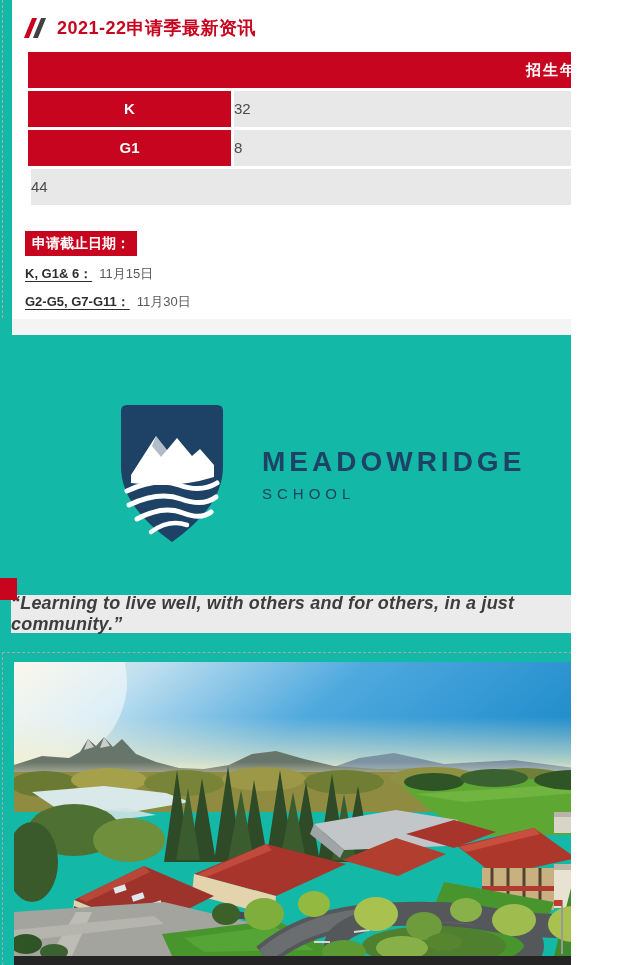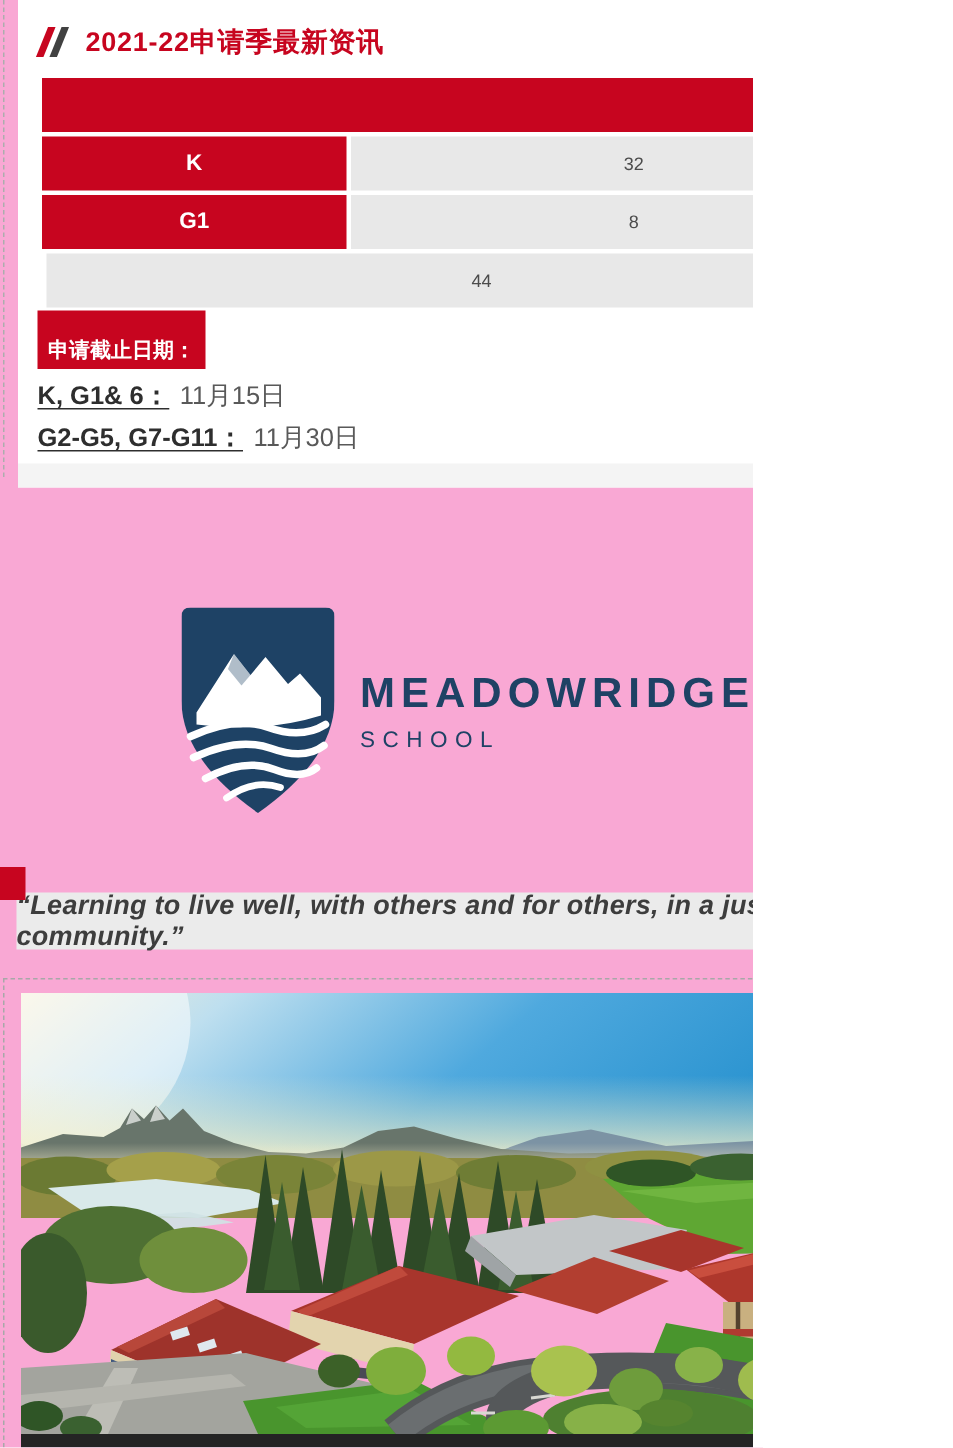--- a/index.html
+++ b/index.html
@@ -1,50 +1,50 @@
 <!DOCTYPE html>
 <html><head>
 <meta charset="utf-8">
 <style>
   * { margin:0; padding:0; box-sizing:border-box; }
   html,body { background:#ffffff; }
   body { font-family:"Liberation Sans","DejaVu Sans",sans-serif; }
-  .page { position:relative; width:502px; height:965px; background:#f9a8d4; overflow:hidden; }
+  .page { position:relative; width:571px; height:965px; background:#14b8a6; overflow:hidden; }
 
   
   .sec1 { position:absolute; left:2px; top:0; width:630px; height:318px;
           border-left:1px dashed #adadad; border-right:1px dashed #adadad; }
   .sec1-card { position:absolute; left:9px; top:0; width:611px; background:#fff; }
   .title-row { display:flex; align-items:center; margin:16px 0 0 16px; }
   .slashes { display:inline-flex; margin-right:11px; }
   .slashes i { display:inline-block; width:5px; height:20px; transform:skewX(-22deg); margin-right:4px; }
   .slashes .s1 { background:#c7051f; }
   .slashes .s2 { background:#414141; }
   .sec-title { color:#c7051f; font-size:18px; font-weight:bold; letter-spacing:0.5px; }
 
   .quota-table { margin:12px 0 0 16px; width:583px; }
   .t-head { height:36px; line-height:36px; background:#c7051f; color:#fff;
             font-size:15px; font-weight:bold; text-align:right; letter-spacing:2px; }
   .t-row { display:flex; margin-top:3px; height:36px; }
   .t-grade { width:203px; background:#c7051f; color:#fff; font-size:15px; font-weight:bold;
              text-align:center; line-height:36px; }
-  .t-quota { flex:1; margin-left:3px; background:#e8e8e8; color:#4c4c4c; font-size:12px;
-             text-align:center; line-height:36px; }
-
-  .deadline-chip { display:inline-block; margin:2px 0 0 13px; padding:18px 7px 3px 7px;
+  .t-quota { flex:1; margin-left:3px; background:#e8e8e8; color:#4c4c4c; font-size:15px;
+             text-align:left; line-height:36px; }
+
+  .deadline-chip { display:inline-block; margin:26px 0 0 13px; padding:4px 7px 3px 7px;
                    background:#c7051f; color:#fff; font-size:14px; font-weight:bold; }
-  .dl-line { margin:7px 0 0 13px; font-size:17px; line-height:21px; }
+  .dl-line { margin:7px 0 0 13px; font-size:13px; line-height:21px; }
   .dl-grades { font-weight:bold; color:#2e2e2e; text-decoration:underline; text-underline-offset:3px; }
   .dl-date { color:#595959; margin-left:7px; }
   .card-foot { margin-top:7px; width:611px; height:16px; background:#f4f4f4; }
 
   
   .logo-block { position:absolute; left:121px; top:405px; display:flex; }
   .logo-shield { width:102px; height:137px; }
-  .logo-text { margin-left:17px; padding-top:43px; color:#1e4265; }
+  .logo-text { margin-left:39px; padding-top:43px; color:#1e4265; }
   .logo-name { font-size:28px; font-weight:bold; letter-spacing:4px; line-height:28px; }
   .logo-sub  { font-size:15px; font-weight:normal; letter-spacing:5px; margin-top:8px; line-height:19px; }
 
   
   .quote-bar { position:absolute; left:11px; top:595px; width:607px; height:38px;
                background:#ebebeb; display:flex; align-items:center; justify-content:center; }
   .quote-text { font-size:18px; font-style:italic; font-weight:bold; color:#3d3d3d; letter-spacing:0.2px; }
   .q-sq { position:absolute; background:#c7051f; }
   .q-sq.tl { left:0; top:578px; width:17px; height:22px; }
   .q-sq.br { left:617px; top:623px; width:17px; height:18px; }

